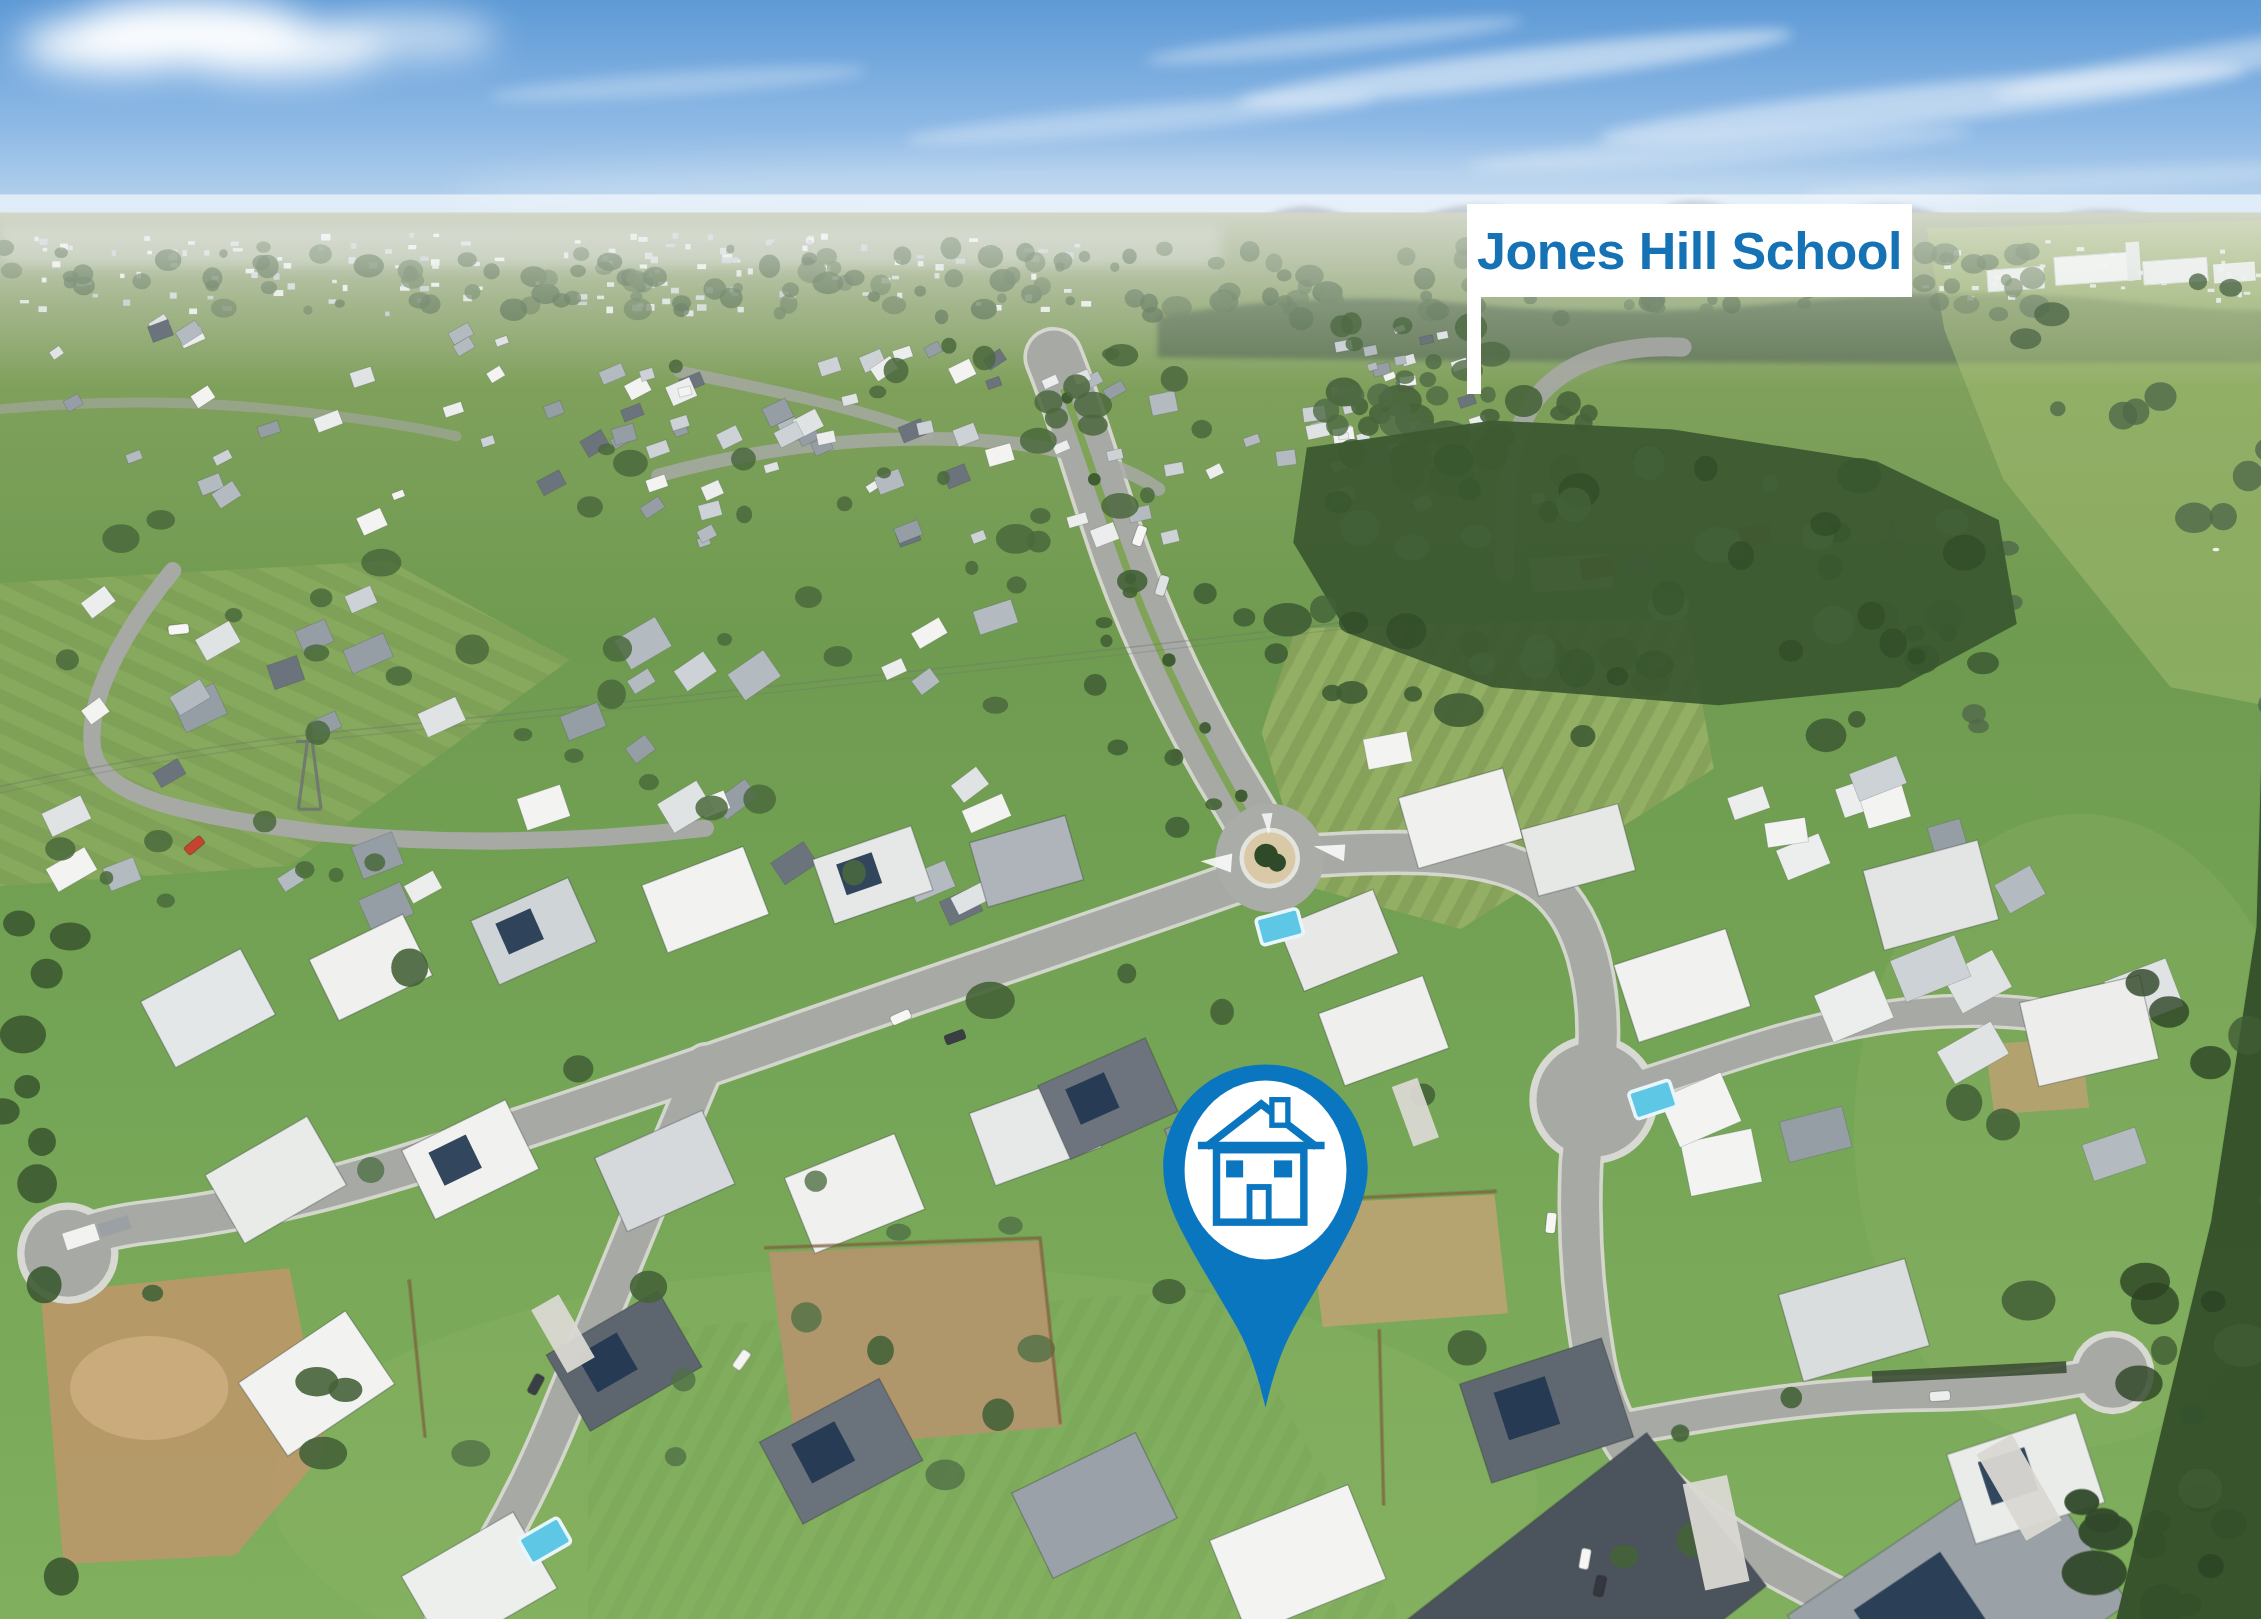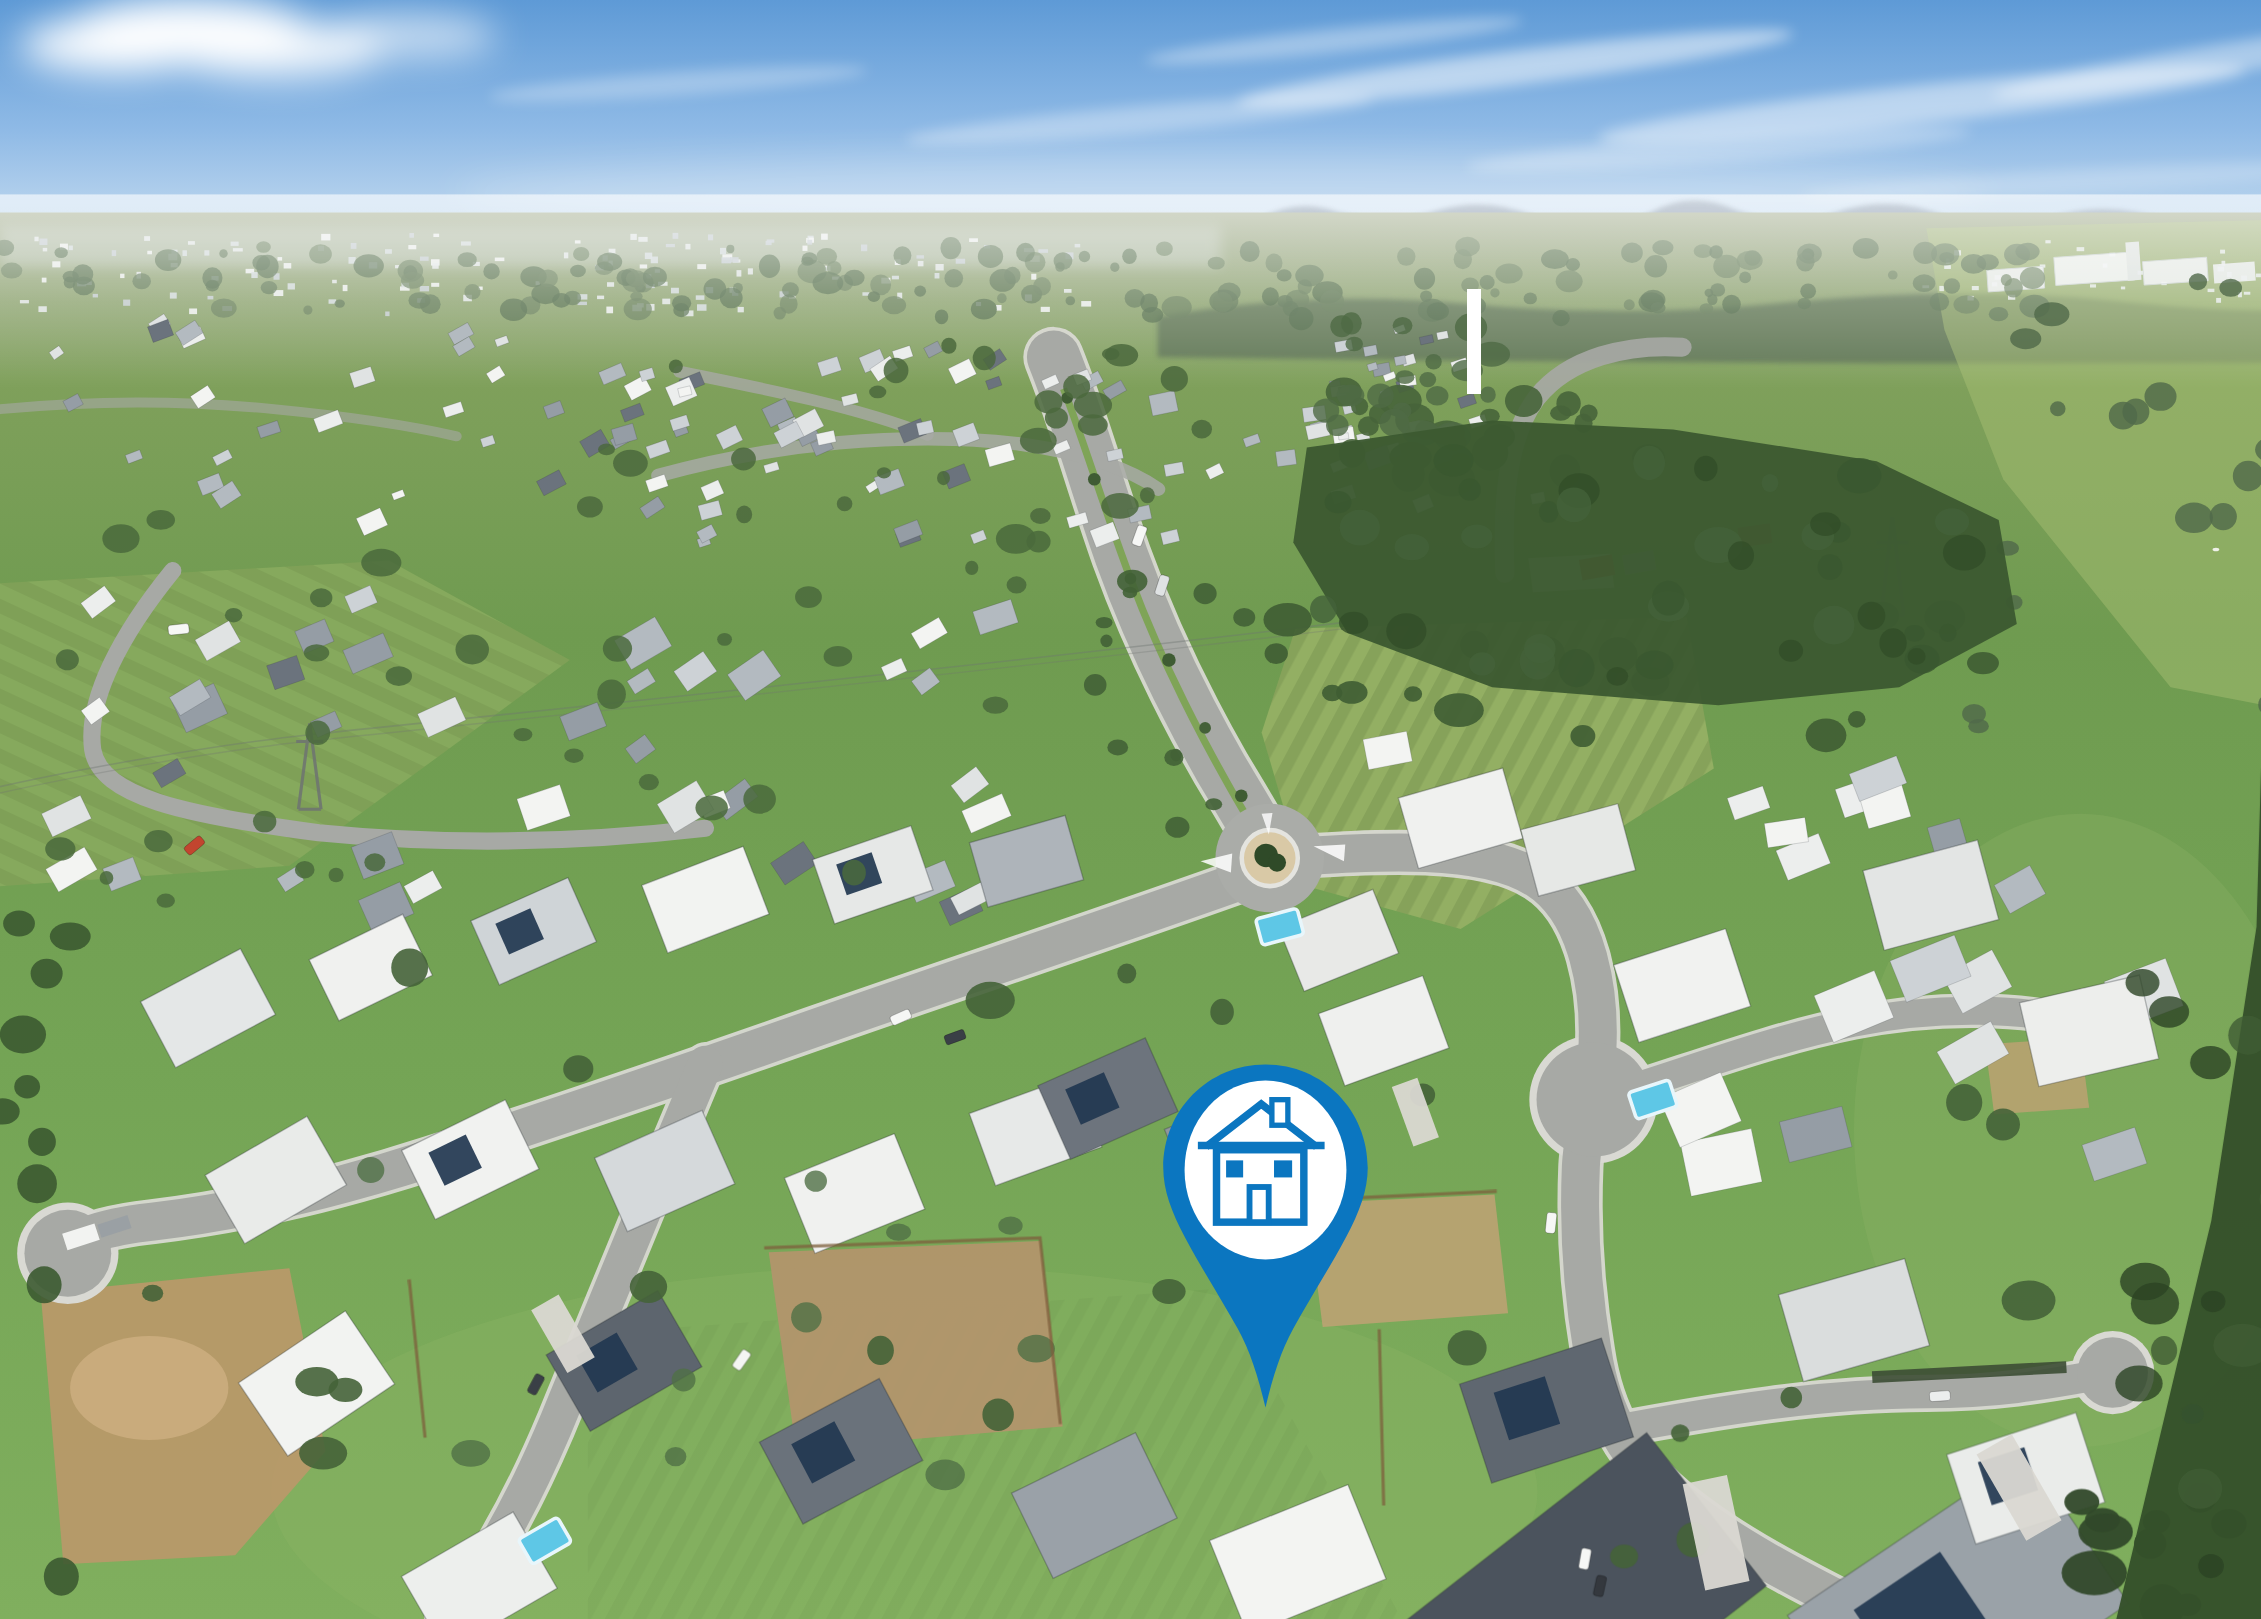--- a/index.html
+++ b/index.html
@@ -1095,20 +1095,21 @@
         <ellipse cx="5090.677917189896" cy="1286.5599608421326" rx="6.23350989818573" ry="5.670912086963654" fill="#f4f4f0" opacity="0.95"></ellipse>
         <ellipse cx="5078.354549407959" cy="1299.7161865234375" rx="8.93309211730957" ry="4.960304260253906" fill="#f4f4f0" opacity="0.95"></ellipse>
         <ellipse cx="5080.012798309326" cy="1316.7814636230469" rx="6.780984878540039" ry="5.722282409667969" fill="#f4f4f0" opacity="0.95"></ellipse>
         <ellipse cx="5121.191310882568" cy="1333.1802368164062" rx="8.884614944458008" ry="4.109504699707031" fill="#f4f4f0" opacity="0.95"></ellipse>
         <ellipse cx="5167.026816308498" cy="1213.0978322029114" rx="6.1578309237957" ry="5.694003701210022" fill="#f4f4f0" opacity="0.95"></ellipse>
         <ellipse cx="5140.046715736389" cy="1215.9155368804932" rx="8.035387605428696" ry="5.383085012435913" fill="#f4f4f0" opacity="0.95"></ellipse>
       </g>
 </svg>
 
 <div id="leader-line"></div>
+<div id="school-label">Jones Hill School</div>
 
 <svg id="property-pin" viewBox="0 0 200 330">
   <path class="pin-fill" d="M100,4 C46,4 4,47 4,101 C4,143 35,183 74,252 C85,272 93,296 100,326 C107,296 115,272 126,252 C165,183 196,143 196,101 C196,47 154,4 100,4 Z"></path>
   <ellipse class="pin-white" cx="100" cy="103" rx="76" ry="84"></ellipse>
   <g>
     <path class="pin-stroke" stroke-width="7" stroke-linecap="square" d="M47,79 L96,41 L145,79"></path>
     <rect class="pin-outl" stroke-width="5" x="106" y="37" width="15" height="24"></rect>
     <path class="pin-stroke" stroke-width="7" stroke-linecap="square" d="M40,80 L152,80"></path>
     <rect class="pin-stroke" stroke-width="7" x="54" y="84" width="82" height="68"></rect>
     <rect class="win" x="63" y="94" width="16" height="16"></rect>

